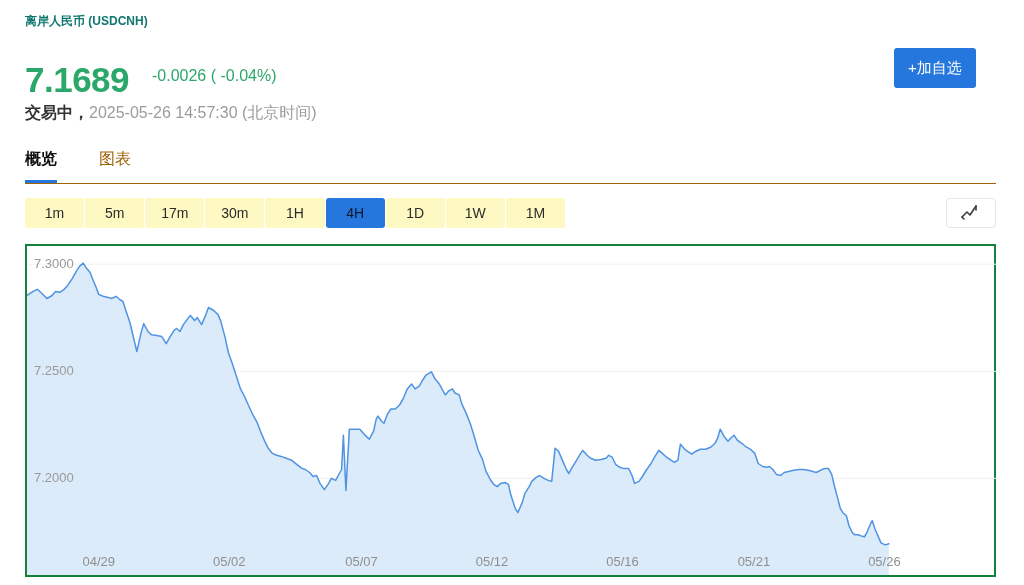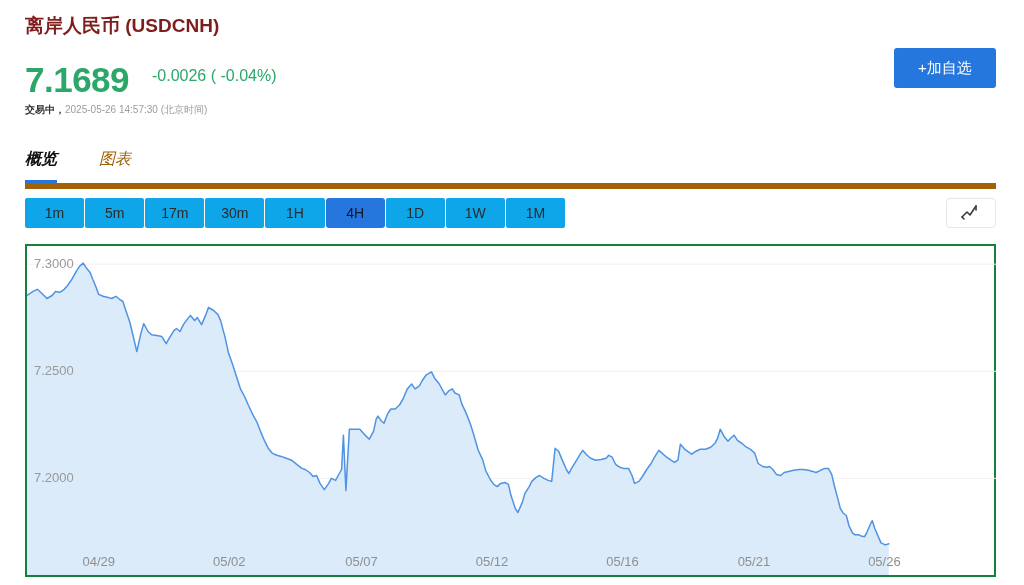--- a/index.html
+++ b/index.html
@@ -1,36 +1,36 @@
 <!DOCTYPE html>
 <html style="--accent: #2577dd; --green: #2ba769;"><head>
 <meta charset="utf-8">
 <style>
   html,body{margin:0;padding:0;background:#fff;}
   #app{position:relative;width:1024px;height:585px;background:#fff;overflow:hidden;
        font-family:"Liberation Sans","DejaVu Sans",sans-serif;color:#222;}
   .abs{position:absolute;}
-  .title{left:25px;top:13px;font-size:19px;font-weight:600;color:#7f1d1d;}
+  .title{left:25px;top:13px;font-size:12px;font-weight:600;color:#0f766e;}
   .price{left:25px;top:60px;font-size:35px;font-weight:700;color:var(--green,#2ba769);letter-spacing:-0.5px;}
   .change{left:152px;top:67px;font-size:16px;color:var(--green,#2ba769);}
-  .status-row{left:25px;top:103px;font-size:10px;}
+  .status-row{left:25px;top:103px;font-size:16px;}
   .status-label{font-weight:700;color:#333;}
   .timestamp{color:#9b9b9b;}
-  .watch-btn{left:894px;top:48px;width:102px;height:40px;background:var(--accent,#2577dd);
+  .watch-btn{left:894px;top:48px;width:82px;height:40px;background:var(--accent,#2577dd);
        color:#fff;font-size:15px;border:none;border-radius:3px;cursor:pointer;
        display:flex;align-items:center;justify-content:center;font-family:inherit;}
-  .tabs{left:25px;top:145px;width:971px;height:38px;border-bottom:6px solid #a16207;
-       display:flex;align-items:center;font-style:italic;}
+  .tabs{left:25px;top:145px;width:971px;height:38px;border-bottom:1px solid #a16207;
+       display:flex;align-items:center;}
   .tab{position:relative;height:100%;margin-right:42px;font-size:16px;color:#a16207;
        padding-top:4px;box-sizing:border-box;cursor:pointer;}
   .tab.active{color:#111;font-weight:700;}
   .tab.active::after{content:"";position:absolute;left:0;right:0;bottom:0;height:3px;
        background:var(--accent,#2577dd);}
   .timebar{left:25px;top:198px;width:540px;height:30px;display:flex;gap:1px;}
-  .tf-btn{flex:1;background:#0ea5e9;border:none;font-size:14px;color:#2b2b2b;cursor:pointer;
+  .tf-btn{flex:1;background:#fef9c3;border:none;font-size:14px;color:#2b2b2b;cursor:pointer;
        display:flex;align-items:center;justify-content:center;font-family:inherit;border-radius:2px;}
   .tf-btn.active{background:var(--accent,#2577dd);color:#0f172a;border-radius:3px;}
   .chart-type-btn{left:946px;top:198px;width:50px;height:30px;background:#fff;
        border:1px solid #e6e6e6;border-radius:4px;cursor:pointer;
        display:flex;align-items:center;justify-content:center;box-sizing:border-box;}
   .chart-box{left:25px;top:244px;width:971px;height:333px;border:2px solid #15803d;
        box-sizing:border-box;background:#fff;}
   svg text{font-family:"Liberation Sans","DejaVu Sans",sans-serif;}
 </style>
 </head>

